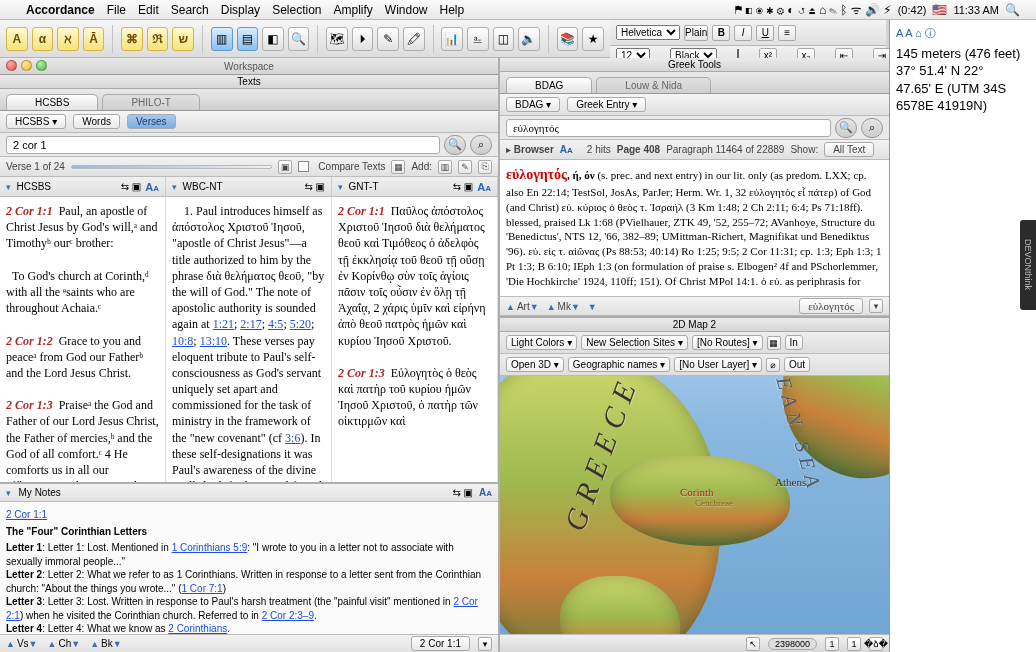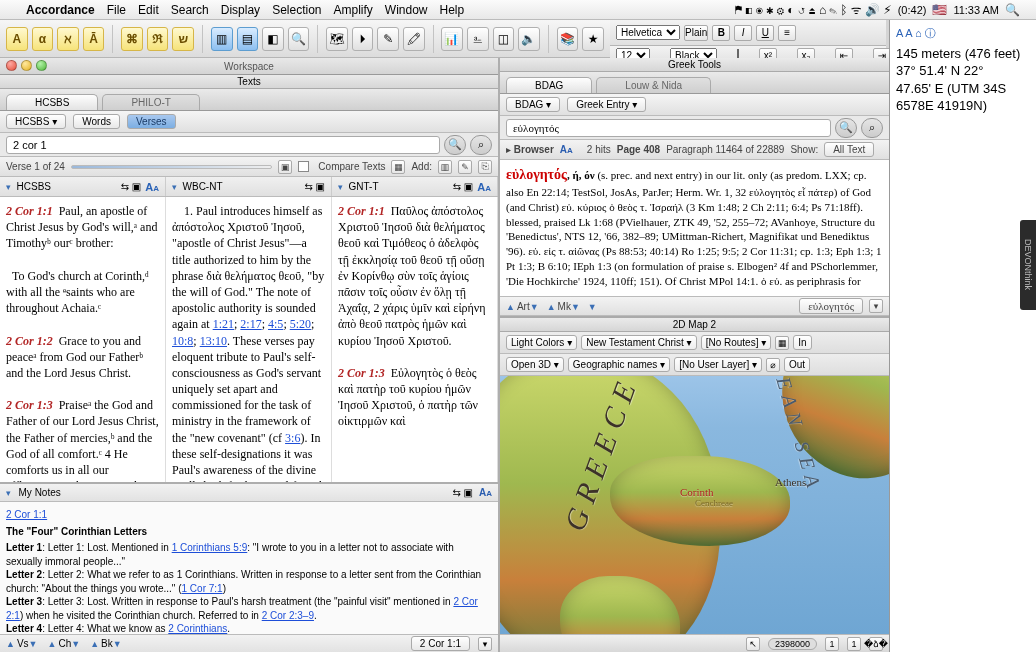--- a/index.html
+++ b/index.html
@@ -286,21 +286,21 @@
         <span><span class="tri">▼</span></span>
         <span class="pill greek" style="margin-left:auto;font-size:11px">εὐλογητός</span>
         <span class="small-icon">▾</span>
       </div>
     </div>
 
     <div class="map-panel">
       <div style="text-align:center;font-size:10px;background:linear-gradient(#eaeaea,#d6d6d6);border-bottom:1px solid #aaa;padding:1px;">2D Map 2</div>
       <div class="map-toolbar">
         <span class="map-select"><span>Light Colors</span> ▾</span>
-        <span class="map-select"><span>New Testament Christ</span> ▾</span>
+        <span class="map-select"><span>New Selection Sites</span> ▾</span>
         <span class="map-select"><span>[No Routes]</span> ▾</span>
         <span class="small-icon">▦</span>
         <span class="map-select">In</span>
       </div>
       <div class="map-toolbar" style="border-top:none">
         <span class="map-select"><span>Open 3D</span> ▾</span>
         <span class="map-select"><span>Geographic names</span> ▾</span>
         <span class="map-select"><span>[No User Layer]</span> ▾</span>
         <span class="small-icon">⌀</span>
         <span class="map-select">Out</span>

